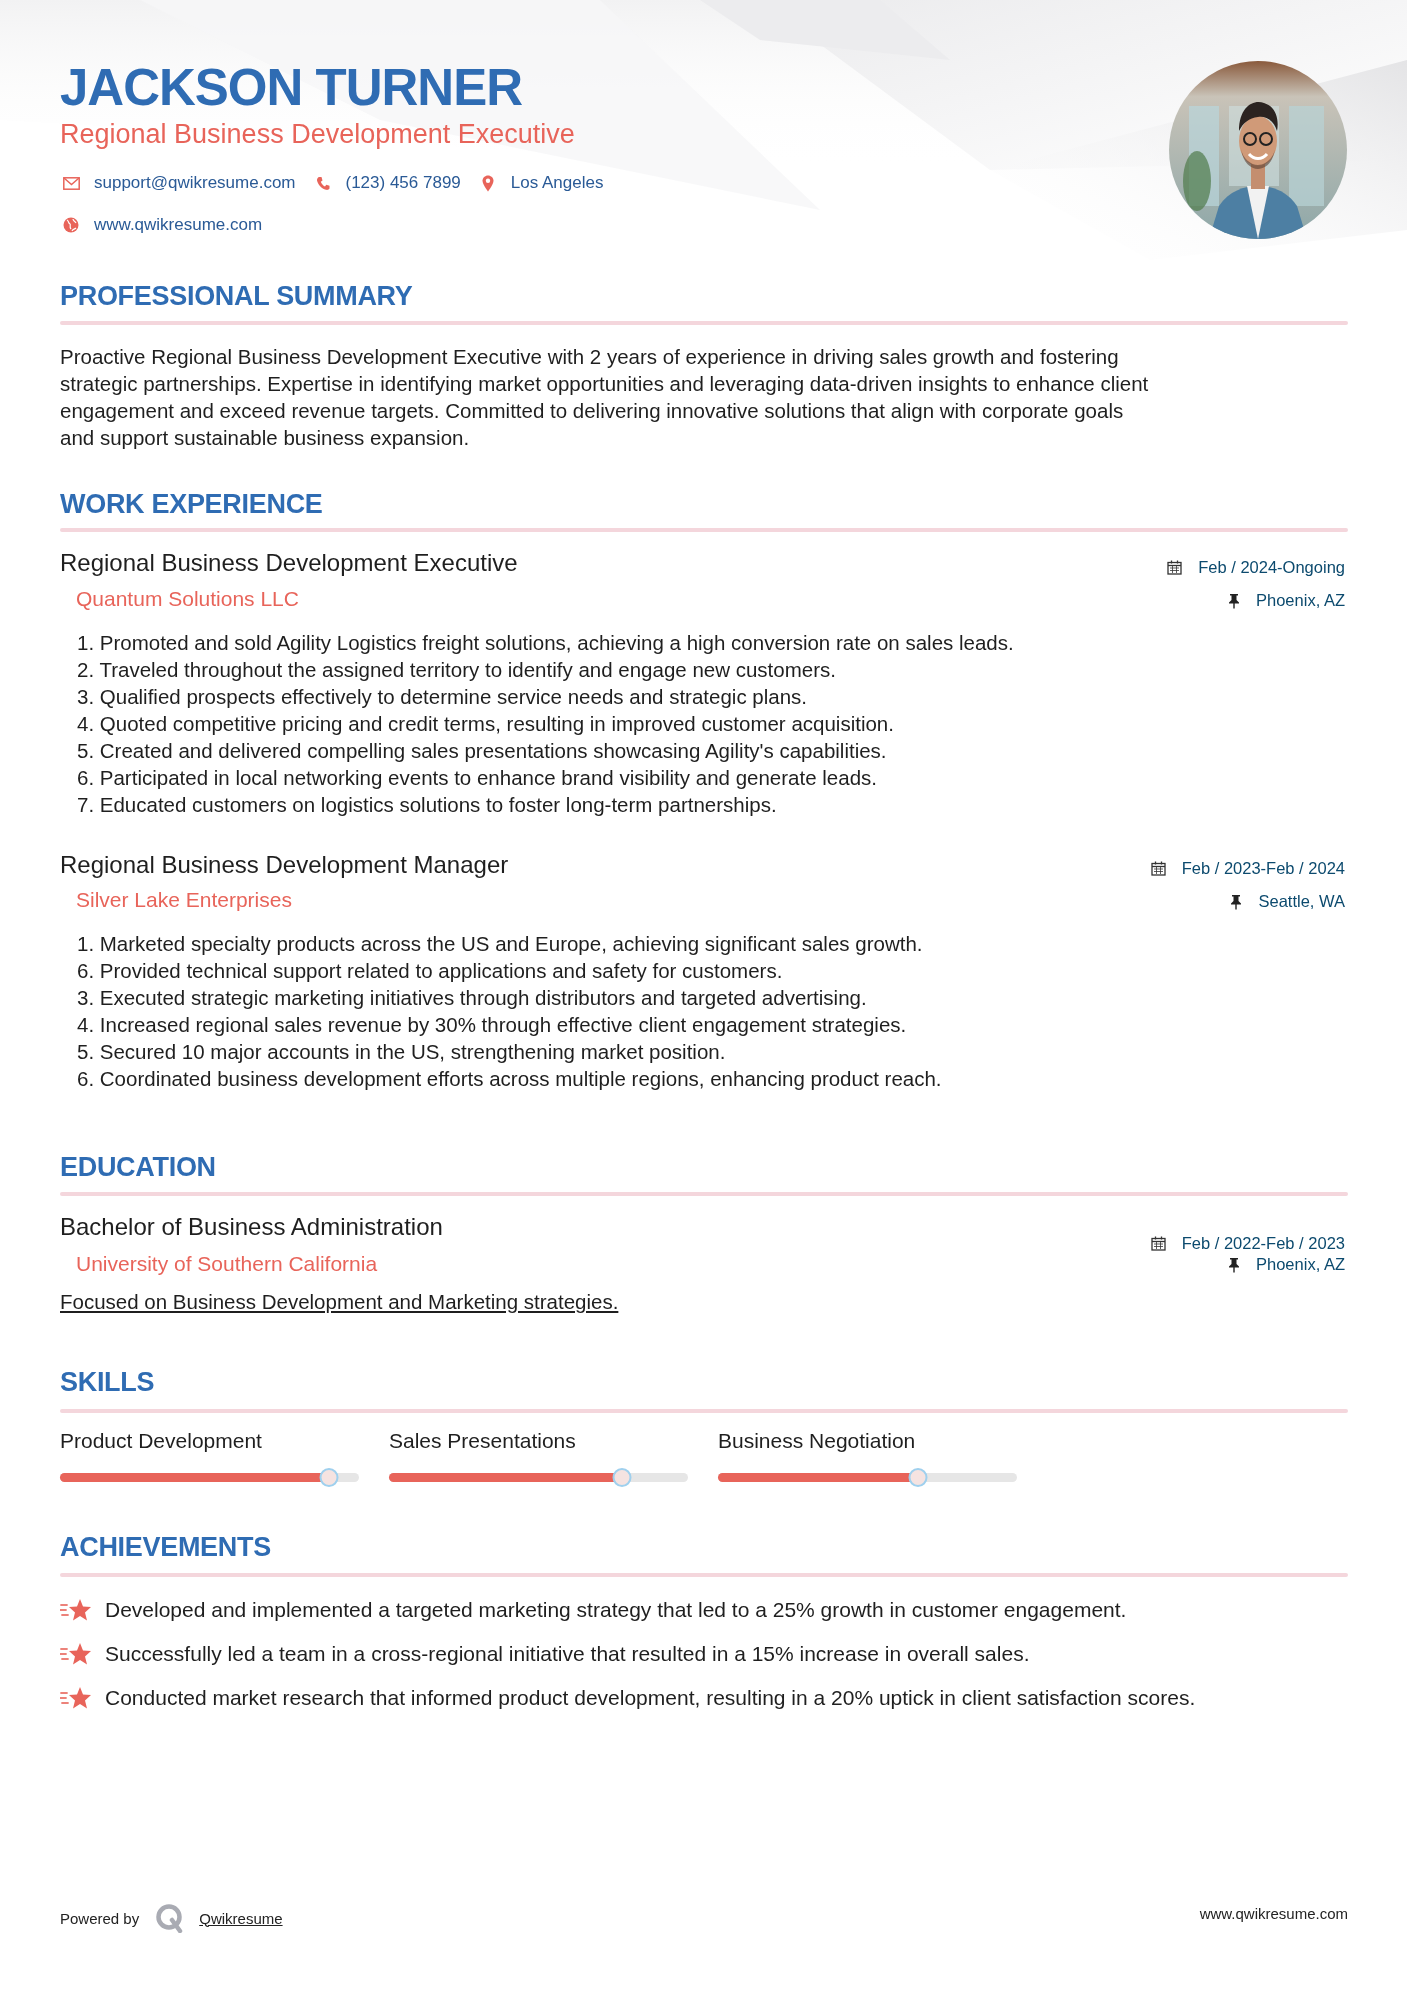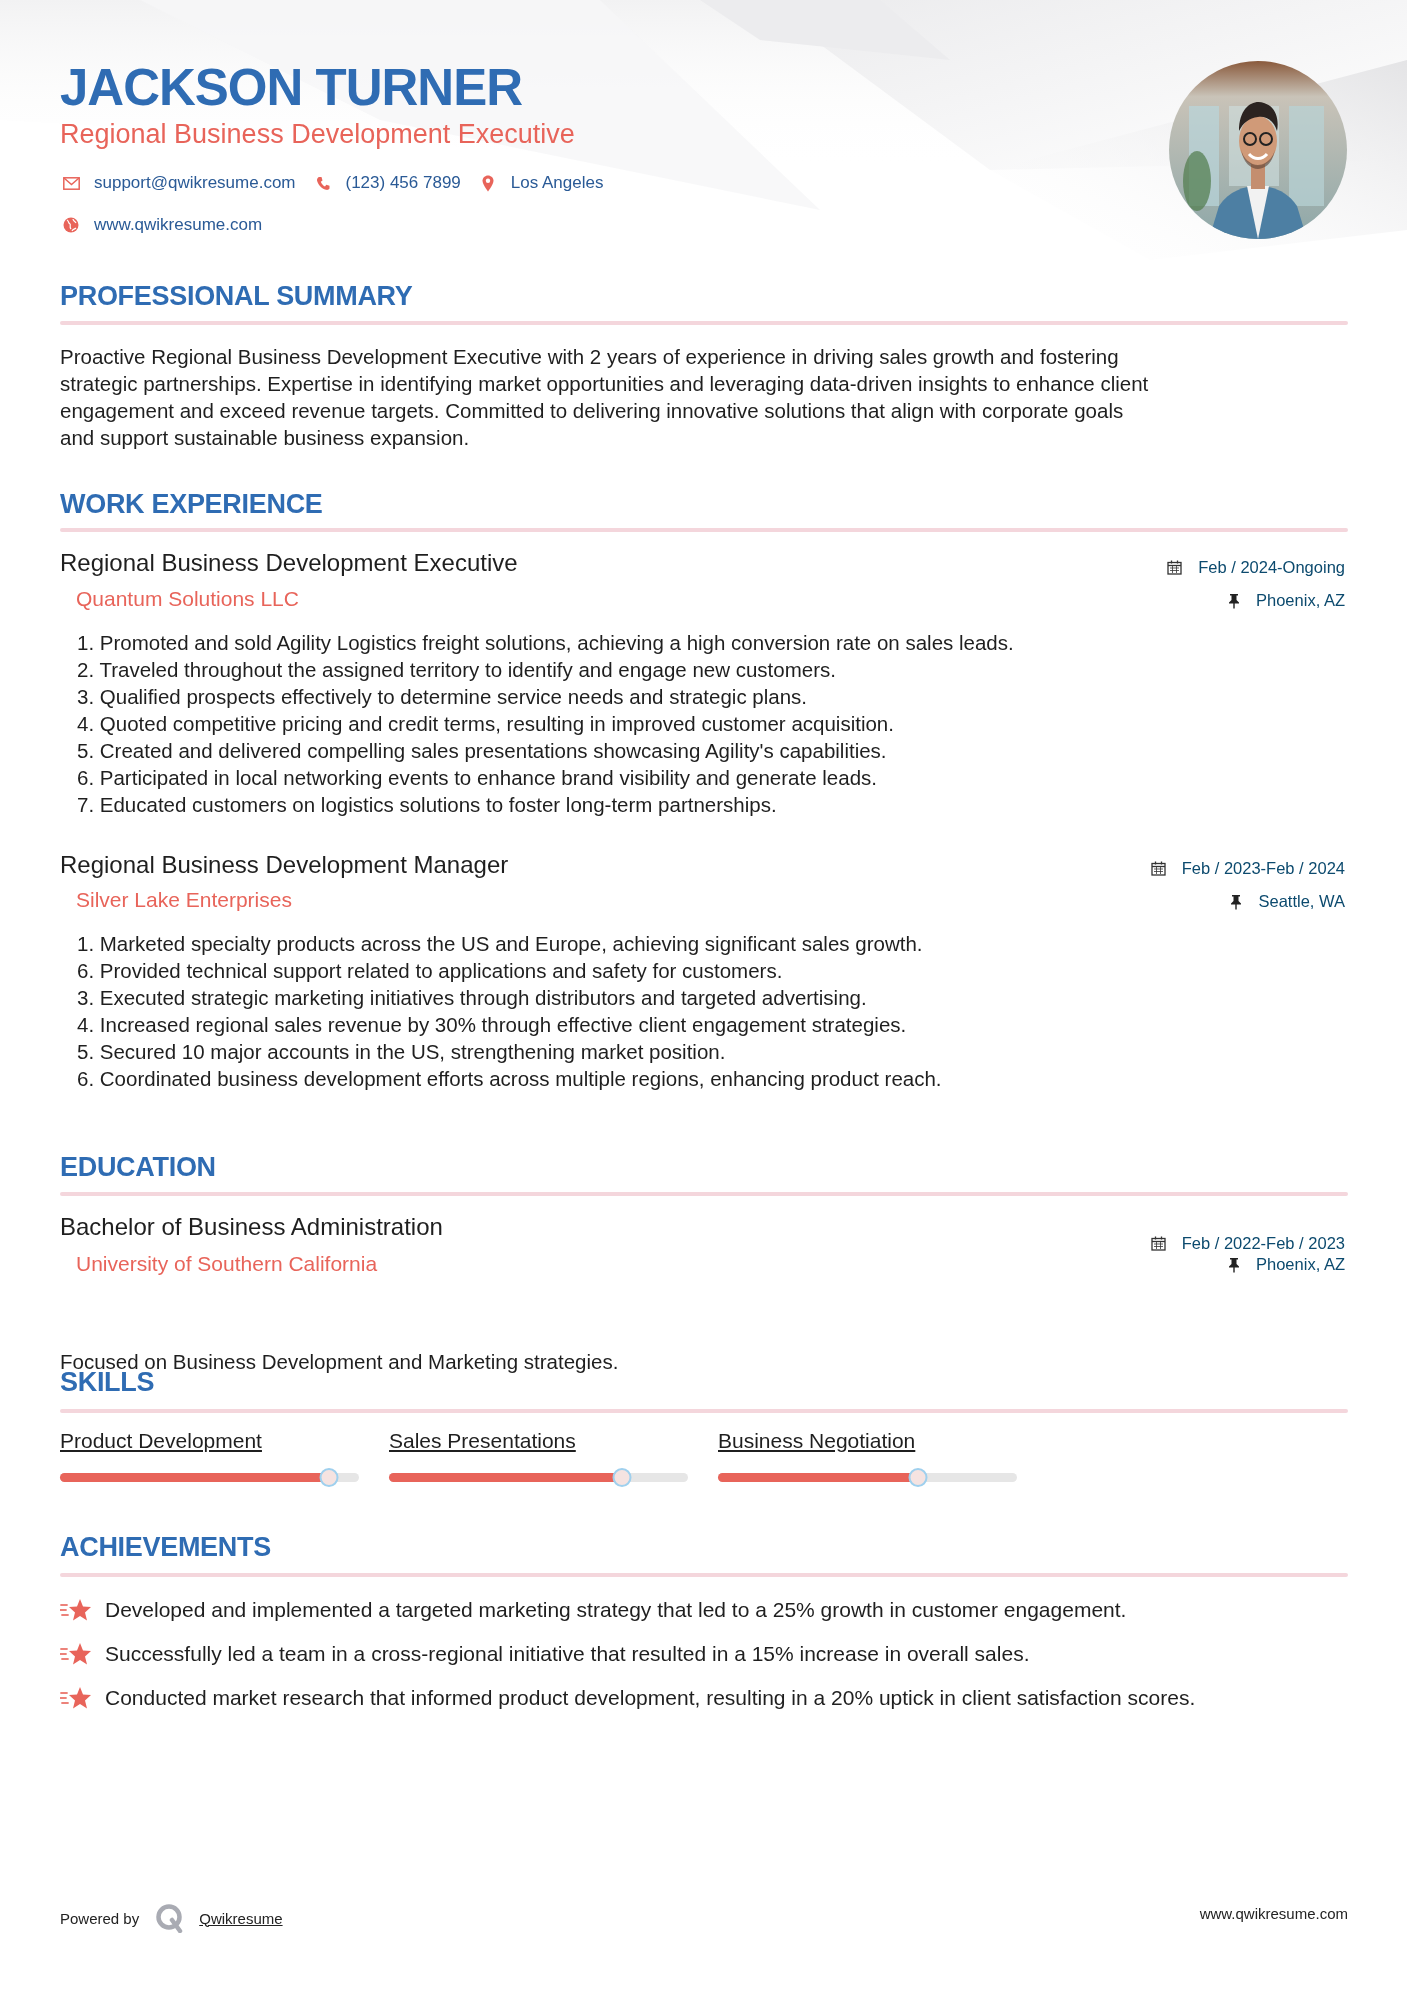--- a/index.html
+++ b/index.html
@@ -16,21 +16,21 @@
   .photo { left: 1109px; top: 61px; width: 178px; height: 178px; border-radius: 50%; overflow: hidden; }
   .sec-head { left: 0; font-size: 27px; font-weight: bold; letter-spacing: -0.3px; white-space: nowrap; }
   .divider { left: 0; width: 1288px; height: 4px; border-radius: 2px; }
   .para { left: 0; width: 1288px; font-size: 20.5px; line-height: 27px; }
   .role { left: 0; font-size: 24px; white-space: nowrap; }
   .company { left: 16px; font-size: 21px; white-space: nowrap; }
   .meta { right: 3px; font-size: 16.5px; white-space: nowrap; display: flex; align-items: center; gap: 16px; color: #0c4a6e; }
   .bullets { left: 17px; width: 1288px; font-size: 20.5px; line-height: 27px; list-style: none; }
   .bullets li { white-space: nowrap; }
   .skills { left: 0; width: 1288px; display: flex; gap: 30px; }
-  .skill { width: 299px; text-decoration: underline; }
+  .skill { width: 299px; }
   .skill-label { font-size: 21px; height: 30px; white-space: nowrap; }
   .bar { position: relative; margin-top: 14px; height: 9px; border-radius: 5px; background: #e6e6e6; }
   .bar-fill { position: absolute; left: 0; top: 0; height: 9px; border-radius: 5px; }
   .bar-knob { position: absolute; top: -5px; width: 19px; height: 19px; border-radius: 50%; background: #f5e3e1; border: 2px solid #9fd0ee; transform: translateX(-50%); }
   .ach { left: 0; width: 1288px; list-style: none; }
   .ach li { display: flex; align-items: center; height: 44px; font-size: 21px; white-space: nowrap; }
   .ach .star { width: 33px; height: 28px; margin-right: 12px; flex-shrink: 0; }
   .footer-left { left: 0; top: 1903px; display: flex; align-items: center; font-size: 15px; color: #222; }
   .footer-right { right: 0; top: 1905px; font-size: 15px; color: #222; }
   .q-logo { margin: 0 14px 0 16px; }
@@ -206,21 +206,21 @@
         <path d="M3 8 H12 M3 10.5 H12 M5.5 6 V13 M9.5 6 V13" stroke="#333" stroke-width="0.8"></path>
       </svg>
     <span>Feb / 2022-Feb / 2023</span>
   </div>
   <div class="abs meta" style="top:1255px;">
     <svg width="12" height="16" viewBox="0 0 12 16">
         <path d="M2 1 H10 V2.5 H8.5 V7 L11 9.5 V10.5 H6.7 V15.5 H5.3 V10.5 H1 V9.5 L3.5 7 V2.5 H2 Z" fill="#222"></path>
       </svg>
     <span>Phoenix, AZ</span>
   </div>
-  <div class="abs para" style="top:1348px;">Focused on Business Development and Marketing strategies.</div>
+  <div class="abs para" style="top:1288px;text-decoration:underline;">Focused on Business Development and Marketing strategies.</div>
 
   <div class="abs sec-head" style="top:1367px; color:#2f6cb3">SKILLS</div>
   <div class="abs divider" style="top:1409px; background:#f4d6dc"></div>
   <div class="abs skills" style="top:1429px;">
     <div class="skill">
       <div class="skill-label">Product Development</div>
       <div class="bar">
         <div class="bar-fill" style="width:90%; background:#e8645a"></div>
         <div class="bar-knob" style="left:90%"></div>
       </div>

